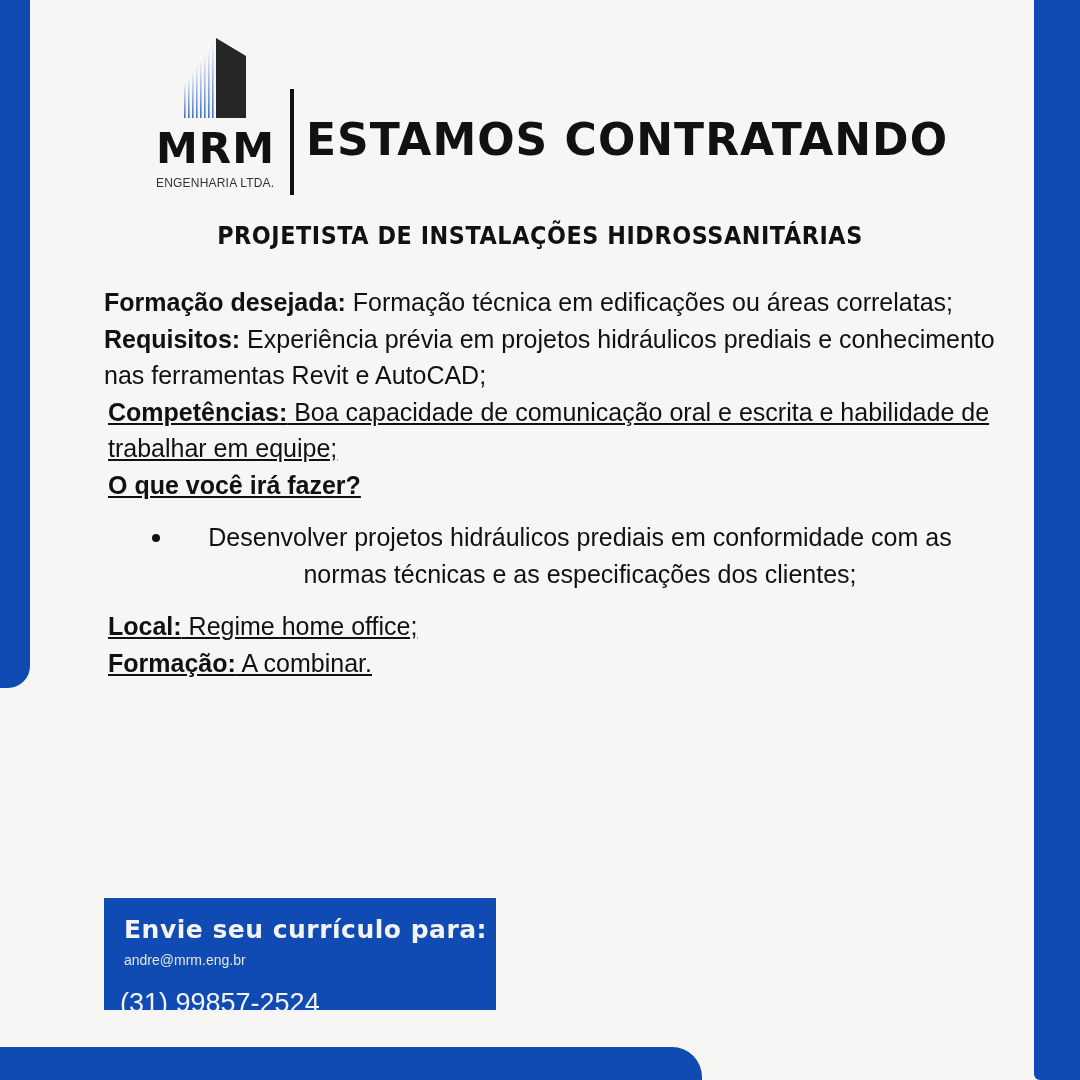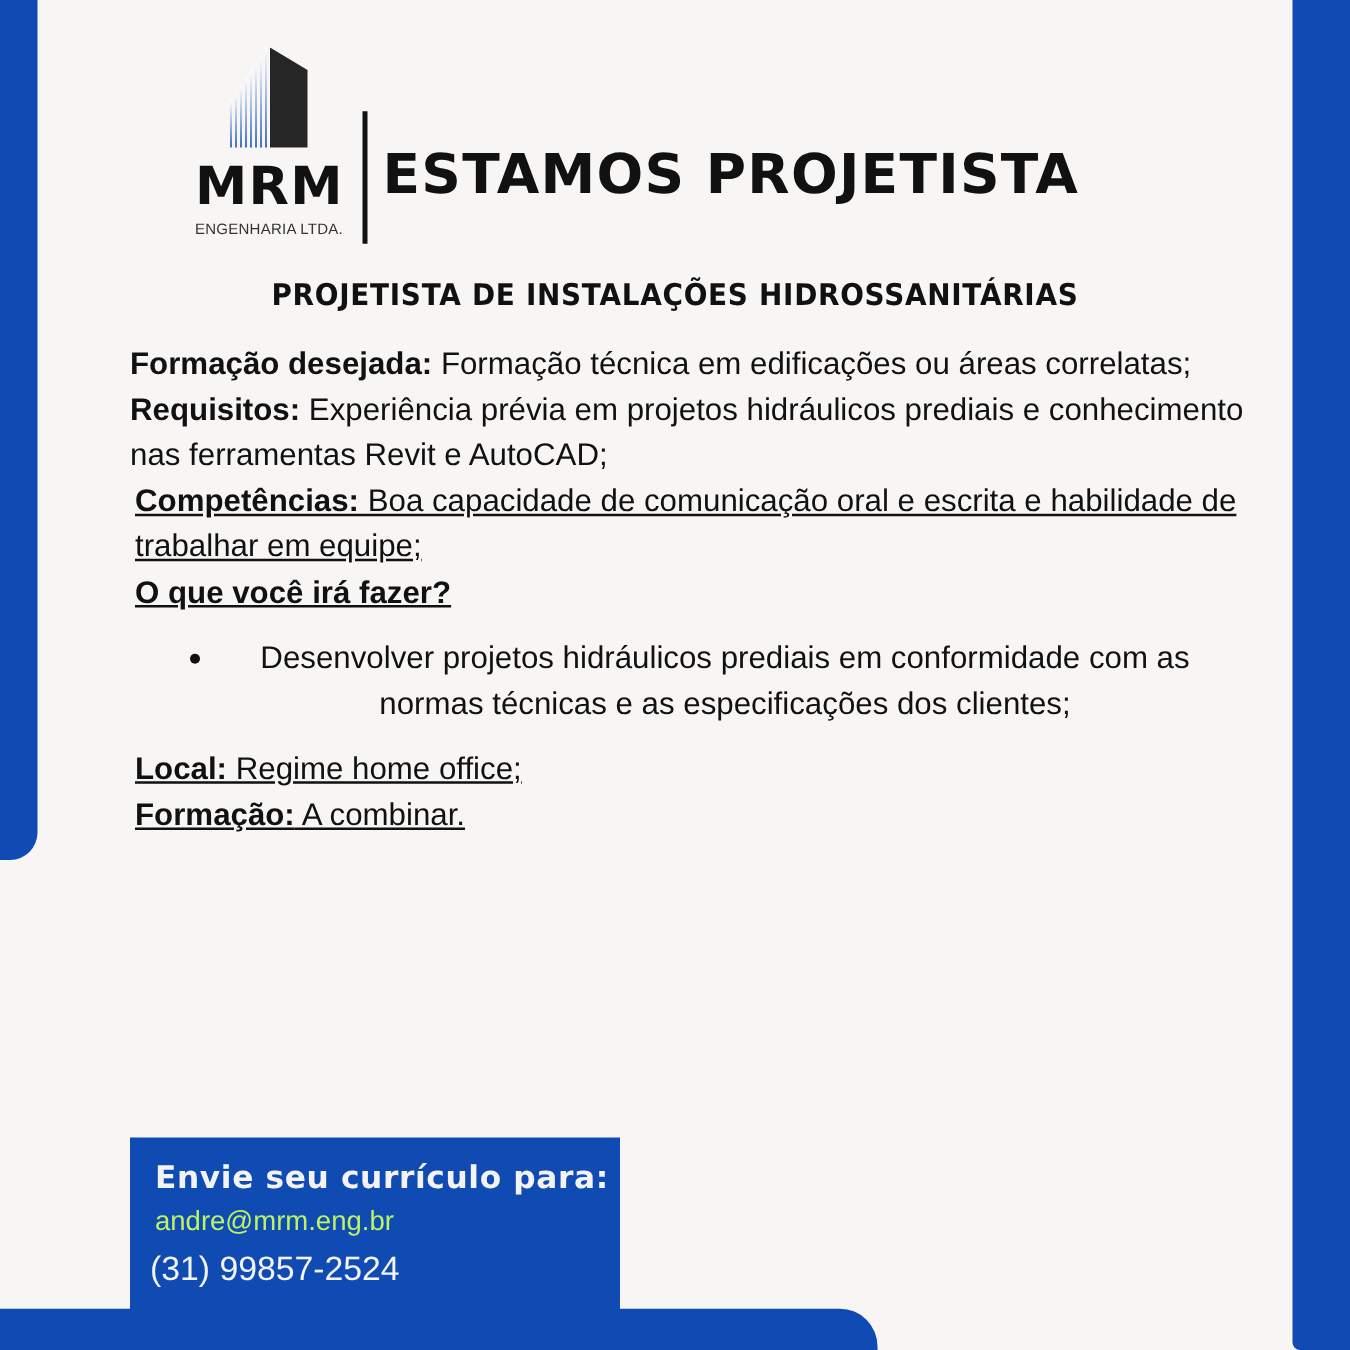--- a/index.html
+++ b/index.html
@@ -57,49 +57,49 @@
   }
   .job-title {
     position: absolute; left: 0; width: 1080px; top: 222px;
     text-align: center;
     font-family: "DejaVu Sans", sans-serif;
     font-weight: bold; font-size: 24px; letter-spacing: 0.6px;
     color: #111; white-space: nowrap;
     transform: scaleX(0.93);
   }
   .content {
-    position: absolute; left: 104px; top: 273px; width: 900px;
+    position: absolute; left: 104px; top: 284px; width: 900px;
     font-size: 25px; line-height: 36.5px; color: #111;
   }
   .content p { margin: 0; }
   .content b { font-weight: bold; }
   .indent { padding-left: 4px; text-decoration: underline; }
   .section-gap { margin-top: 3px; }
   ul.tasks { list-style: none; margin: 2px 0 0 0; padding: 0; }
   ul.tasks li {
     position: relative; padding-left: 52px; margin: 16px; text-align: center;
   }
   ul.tasks li::before {
     content: ""; position: absolute; left: 32px; top: 15px;
     width: 8px; height: 8px; border-radius: 50%; background: #111;
   }
   .cta {
     position: absolute; left: 104px; top: 898px;
-    width: 392px; height: 144px;
-    background: #0f4bb2; color: #fff; margin-top: 12px;
+    width: 392px; height: 112px;
+    background: #0f4bb2; color: #fff;
   }
   .cta-title {
     position: absolute; left: 20px; top: 17px;
     font-family: "DejaVu Sans", sans-serif;
     font-weight: bold; font-size: 25px; letter-spacing: 0.5px;
     white-space: nowrap; color: #f3f3f3;
   }
   .cta-email {
     position: absolute; left: 20px; top: 54px;
-    font-size: 22px; color: #bef264; white-space: nowrap;
+    font-size: 14px; color: #e5e5e5; white-space: nowrap;
   }
   .cta-phone {
     position: absolute; left: 16px; top: 90px;
     font-size: 27px; color: #f3f3f3; white-space: nowrap;
   }
 </style>
 </head>
 <body>
 
 <div class="bar-left"></div>
@@ -122,21 +122,21 @@
     <rect x="22" y="12" width="1.6" height="68" fill="url(#lg)"></rect>
     <rect x="26" y="6" width="1.6" height="74" fill="url(#lg)"></rect>
     <rect x="30" y="0" width="1.6" height="80" fill="url(#lg)"></rect>
     <polygon points="34,0 64,18 64,80 34,80" fill="#262626"></polygon>
   </svg>
   <div class="logo-mrm">MRM</div>
   <div class="logo-sub">ENGENHARIA LTDA.</div>
 </div>
 
 <div class="divider"></div>
-<div class="headline">ESTAMOS PROJETISTA</div>
+<div class="headline">ESTAMOS CONTRATANDO</div>
 
 <div class="job-title">PROJETISTA DE INSTALAÇÕES HIDROSSANITÁRIAS</div>
 
 <div class="content">
   <p>
     <b>Formação desejada:</b><span> Formação técnica em edificações ou áreas correlatas;</span>
   </p>
   <p>
     <b>Requisitos:</b><span> Experiência prévia em projetos hidráulicos prediais e conhecimento nas ferramentas Revit e AutoCAD;</span>
   </p>

